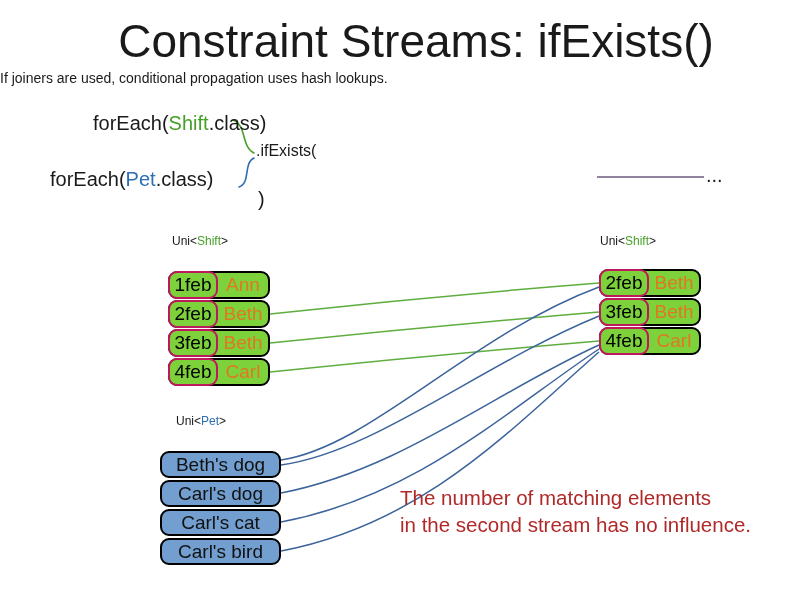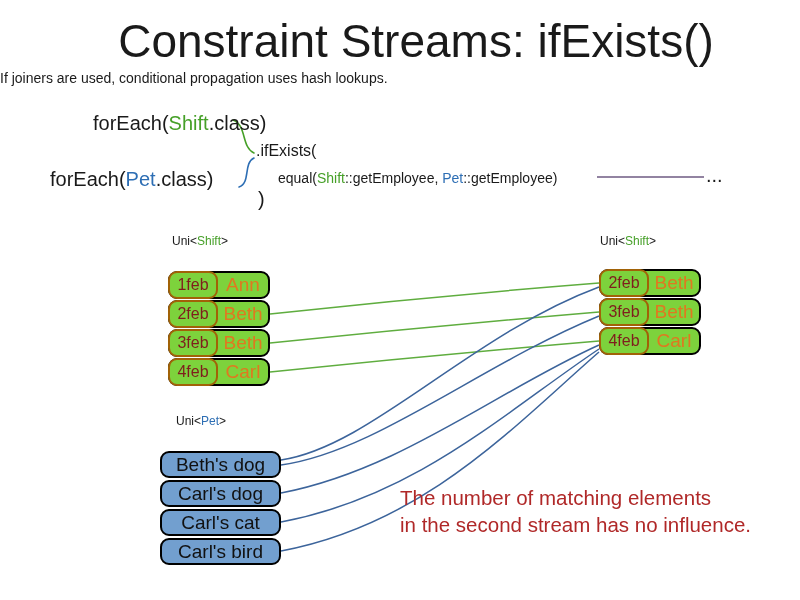--- a/index.html
+++ b/index.html
@@ -36,23 +36,23 @@
 
   .shift-table { position:absolute; }
   .shift-table.left { left:168px; top:271px; }
   .shift-table.right { left:599px; top:269px; }
   .shift-row {
     position:relative; width:98px; height:24px; background:#7dd23c;
     border:2px solid #000; border-radius:9px; margin-bottom:1px;
   }
   .date-cell {
     position:absolute; left:-2px; top:-2px; width:46px; height:24px;
-    border:2px solid #a16207; border-radius:9px; background:#7dd23c;
+    border:2px solid #be185d; border-radius:9px; background:#7dd23c;
     display:flex; align-items:center; justify-content:center;
-    font-size:16px; color:#7f1d1d;
+    font-size:19px; color:#000000;
   }
   .name-cell {
     position:absolute; left:48px; right:0; top:0; height:24px;
     display:flex; align-items:center; justify-content:center;
     font-size:19px; color:#e07820;border-radius:7px;
   }
 
   .pet-table { position:absolute; left:160px; top:451px; }
   .pet-row {
     width:117px; height:23px; background:#729fcf;
@@ -91,21 +91,20 @@
 
   <h1 class="title">Constraint Streams: ifExists()</h1>
   <div class="subtitle">If joiners are used, conditional propagation uses hash lookups.</div>
 
   <div class="code-line fe1"><span>forEach(</span><span class="green-txt">Shift</span><span>.class)</span></div>
 
   <div class="code-line fe2"><span>forEach(</span><span class="blue-txt">Pet</span><span>.class)</span></div>
 
   <div class="code-line ifex">.ifExists(</div>
 
-  <div class="code-line equal"><span>equal(</span><span class="green-txt">Shift</span><span>::getEmployee, </span><span class="blue-txt">Pet</span><span>::getEmployee)</span></div>
 
   <div class="code-line closep">)</div>
   <div class="code-line ellipsis">...</div>
 
   <div class="uni-label uni-left-shift"><span>Uni&lt;</span><span class="green-txt">Shift</span><span>&gt;</span></div>
 
   <div class="uni-label uni-right-shift"><span>Uni&lt;</span><span class="green-txt">Shift</span><span>&gt;</span></div>
 
   <div class="uni-label uni-pet"><span>Uni&lt;</span><span class="blue-txt">Pet</span><span>&gt;</span></div>
 

